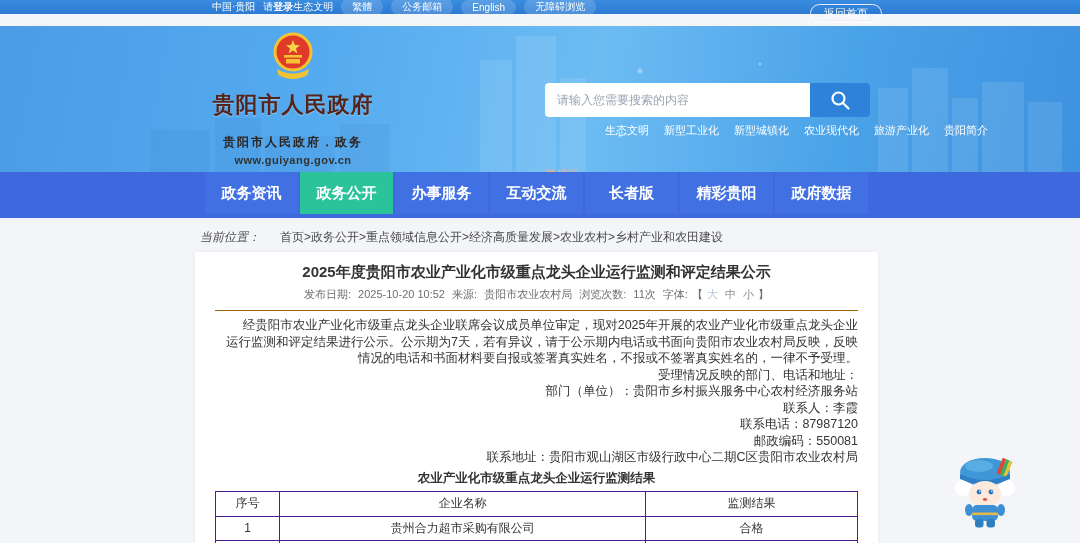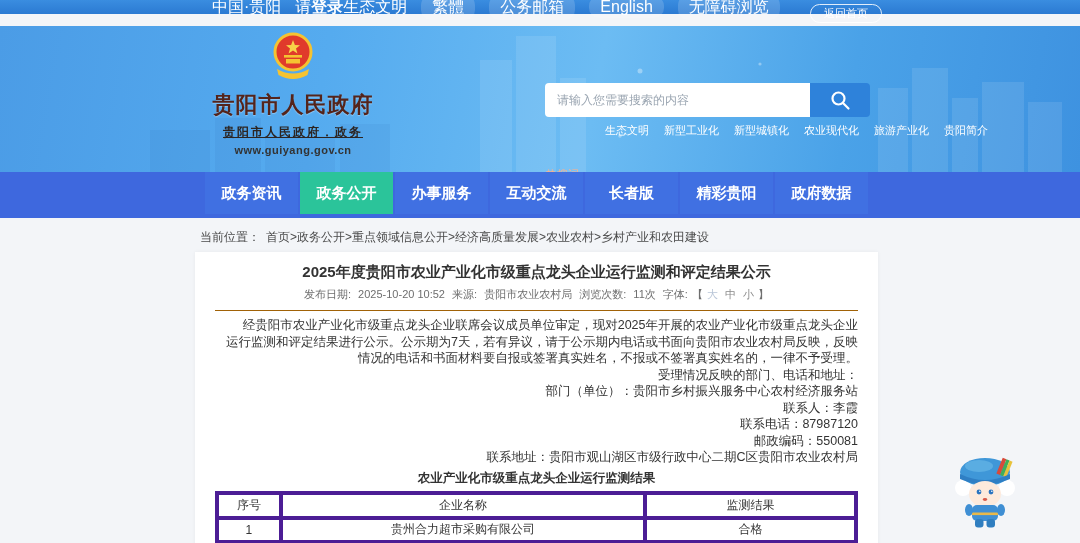--- a/index.html
+++ b/index.html
@@ -2,36 +2,36 @@
 <html><head>
 <meta charset="utf-8">
 <style>
   * { margin:0; padding:0; box-sizing:border-box; }
   html,body { width:1080px; height:543px; overflow:hidden; }
   body { position:relative; background:#f3f5f8; font-family:"Liberation Sans","DejaVu Sans",sans-serif; }
 
   
   .topbar { position:absolute; top:0; left:0; width:1080px; height:14px;
     background:linear-gradient(#3a8de0,#2b7ad2); display:flex; align-items:center;
-    padding-left:212px; gap:14px; font-size:16px; color:#fff; }
+    padding-left:212px; gap:8px; font-size:10px; color:#fff; }
   .topbar .plain { cursor:pointer; white-space:nowrap; }
   .topbar .pill { background:rgba(255,255,255,.16); border-radius:10px; padding:2px 11px;
     cursor:pointer; white-space:nowrap; }
   .home-pill { position:absolute; top:4px; right:198px; border:1px solid rgba(255,255,255,.85);
     border-radius:10px; padding:1px 13px; font-size:11px; color:#fff; cursor:pointer; }
 
   
   .banner { position:absolute; top:26px; left:0; width:1080px; height:146px;
     background:linear-gradient(100deg,#4b9ce6 0%,#55abef 30%,#6cbcf3 55%,#4aa2e8 78%,#3e92e0 100%); }
   .banner svg.city { position:absolute; top:0; left:0; }
 
   .logo { position:absolute; left:208px; top:5px; width:170px; text-align:center; }
   .site-name { font-size:22px; font-weight:bold; color:#54241b; letter-spacing:1px;
     margin-top:1px; text-shadow:0 1px 1px rgba(255,255,255,.35); white-space:nowrap; }
-  .site-tagline { font-size:12px; font-weight:bold; color:#2c2421; letter-spacing:2px; margin-top:4px; white-space:nowrap;text-decoration:underline; }
+  .site-tagline { font-size:12px; font-weight:bold; color:#2c2421; letter-spacing:2px; margin-top:14px; white-space:nowrap; }
   .site-url { font-size:11px; font-weight:bold; color:#333; letter-spacing:.5px; margin-top:3px; }
 
   .searchbox { position:absolute; left:545px; top:57px; width:325px; height:34px; display:flex; }
   .searchbox input { flex:1; border:none; outline:none; border-radius:4px 0 0 4px;
     padding:16px 12px; font-size:12px; color:#555; background:#fff; }
   .searchbox input::placeholder { color:#9aa5b1; }
   .search-btn { width:60px; height:34px; background:#2e82da; border:none; border-radius:0 4px 4px 0;
     display:flex; align-items:center; justify-content:center; cursor:pointer; }
 
   .hotline { position:absolute; left:546px; top:97px; display:flex; gap:15px;
@@ -42,37 +42,37 @@
   
   .navbar { position:absolute; top:172px; left:0; width:1080px; height:46px; background:#3454c8; }
   .navbar-fill { position:absolute; inset:0; background:#3e68de; }
   .nav-items { position:absolute; left:205px; top:0; height:46px; display:flex; gap:2px; }
   .nav-item { width:93px; height:42px; display:flex; align-items:center; justify-content:center;
     background:#4070e2; color:#fff; font-size:15px; font-weight:bold; cursor:pointer; }
   .nav-item.active { background:#2bc49a; }
 
   
   .breadcrumb { position:absolute; left:200px; top:229px; font-size:12px; color:#4a4a4a; }
-  .breadcrumb .bc-label { margin-right:6px; }
+  .breadcrumb .bc-label { margin-right:20px;font-style:italic; }
 
   
   .card { position:absolute; left:195px; top:252px; width:683px; height:400px;
     background:#fff; box-shadow:0 0 4px rgba(0,0,0,.05); padding:11px 20px 0; }
   .art-title { text-align:center; font-size:15px; font-weight:bold; color:#333; line-height:18px; }
   .art-meta { text-align:center; font-size:11px; color:#6e6e6e; margin-top:6px;
     padding-bottom:8px; border-bottom:1px solid #a16207; white-space:nowrap; }
   .art-meta span { margin:0 2px; }
   .fs-large { color:#b9c6d8; } .fs-med { color:#8a8a8a; } .fs-small { color:#8a8a8a; }
 
   .art-body { margin-top:6px; font-size:12.5px; color:#333; line-height:16.5px;text-align:right; }
   .art-body p { text-indent:2em; }
 
   .tbl-caption { text-align:center; font-weight:bold; font-size:12.5px; color:#333; margin-top:4px; }
   table.monitor { width:100%; border-collapse:collapse; margin-top:4px; font-size:12px; color:#333; }
-  table.monitor th, table.monitor td { border:4px solid #4c1d95; text-align:center;
+  table.monitor th, table.monitor td { border:1px solid #4c1d95; text-align:center;
     font-weight:normal; height:24px; }
   table.monitor th { height:25px; }
   .col-idx { width:10%; } .col-name { width:57%; } .col-result { width:33%; }
 
   
   .mascot { position:absolute; left:950px; top:452px; width:70px; height:78px; }
 </style>
 </head>
 <body>
 

